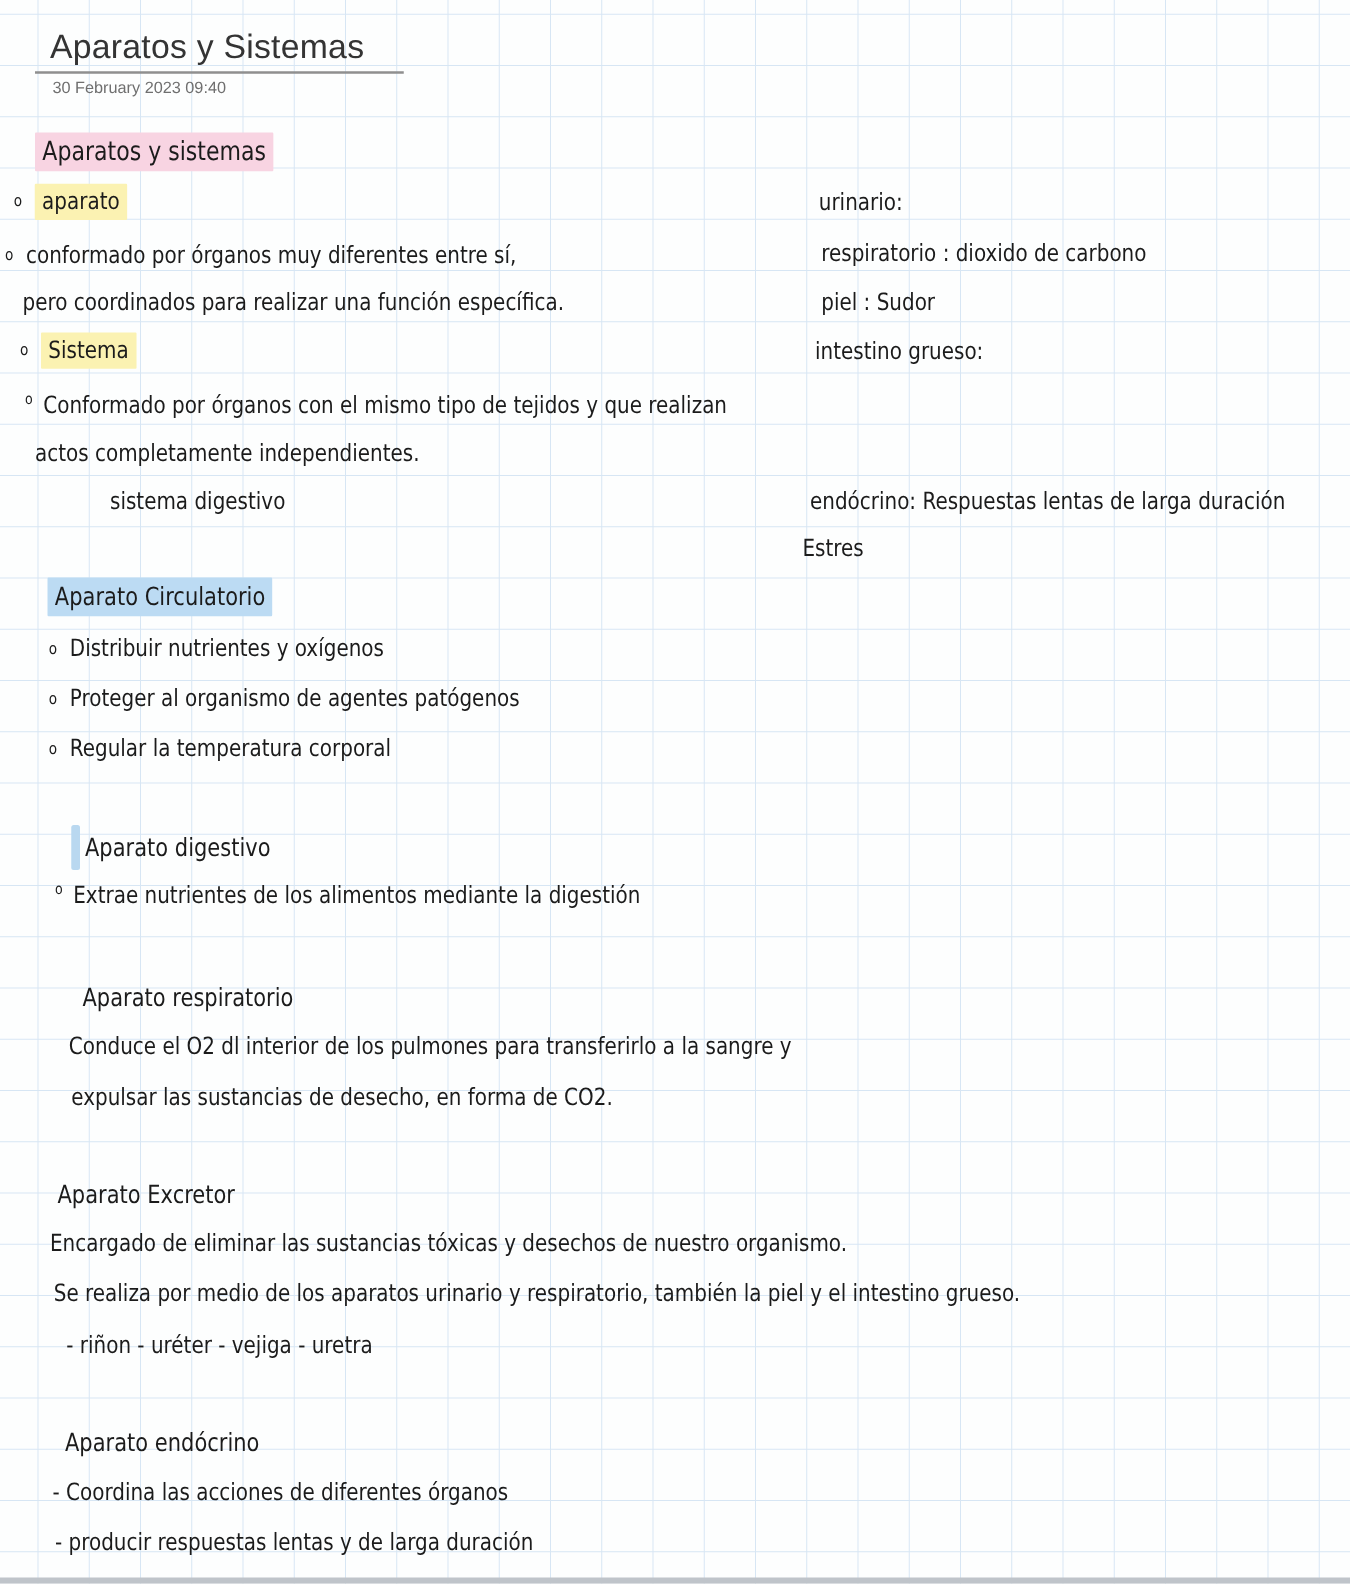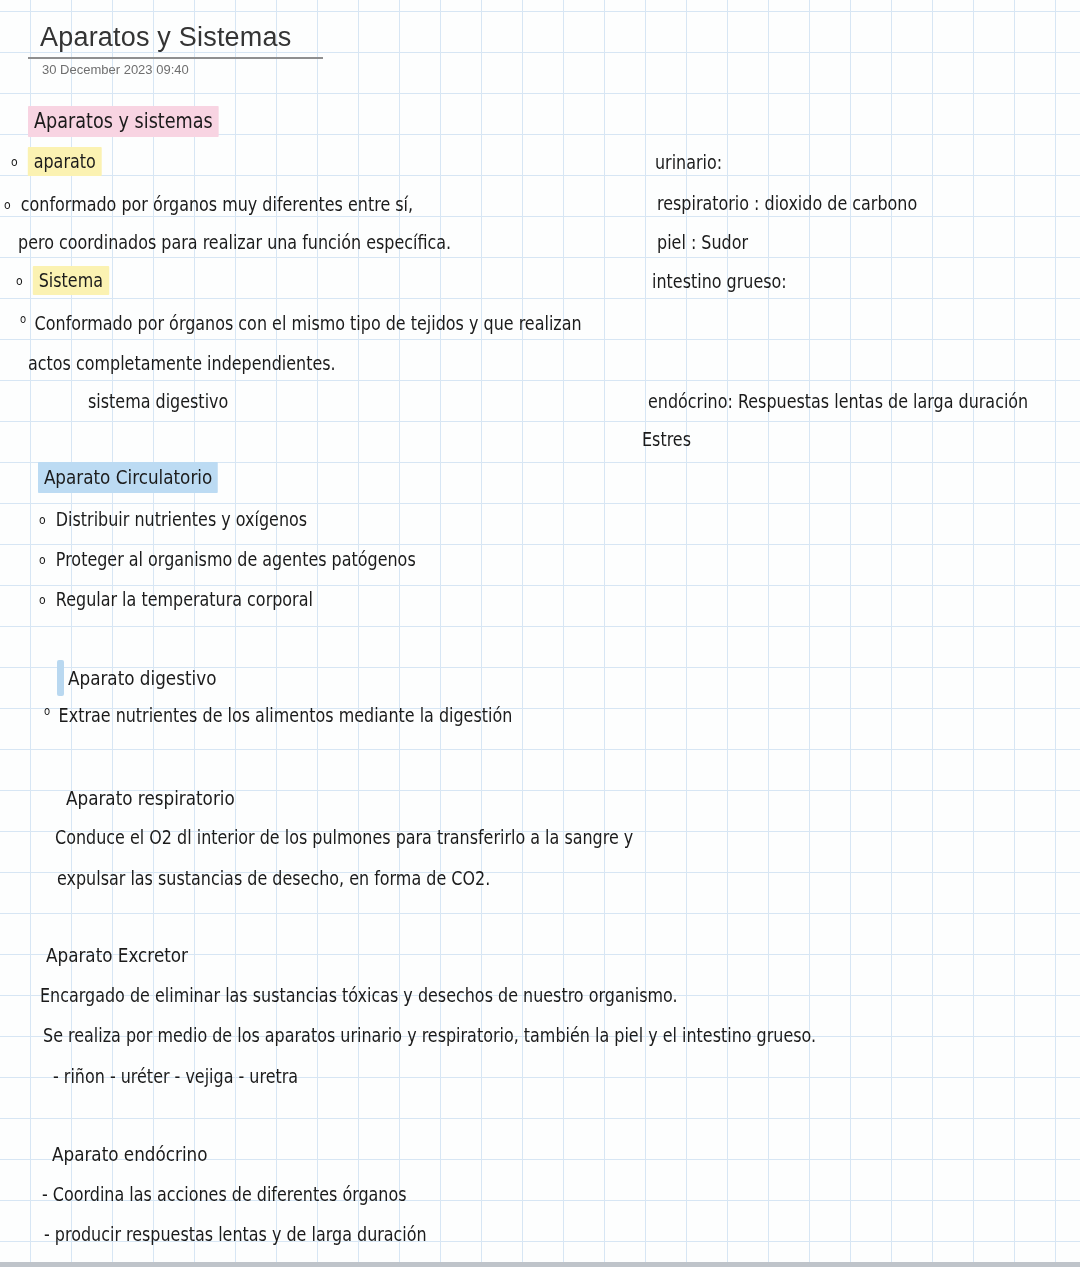--- a/index.html
+++ b/index.html
@@ -61,21 +61,21 @@
   }
 </style>
 </head>
 <body>
 
 <div class="canvas">
 
   <div class="page-title">Aparatos y Sistemas</div>
   <div class="title-rule"></div>
   <div class="meta">
-    <span>30 December 2023</span>
+    <span>30 February 2023</span>
     <span class="time">09:40</span>
   </div>
 
   <div class="hw" style="left:28px;top:110px;font-size:21px;">
     <span class="hl hl-pink">Aparatos y sistemas</span>
   </div>
 
   <div class="hw" style="left:11px;top:151px;">
     <span class="blt">o</span>
     <span class="hl hl-yellow">aparato</span>

